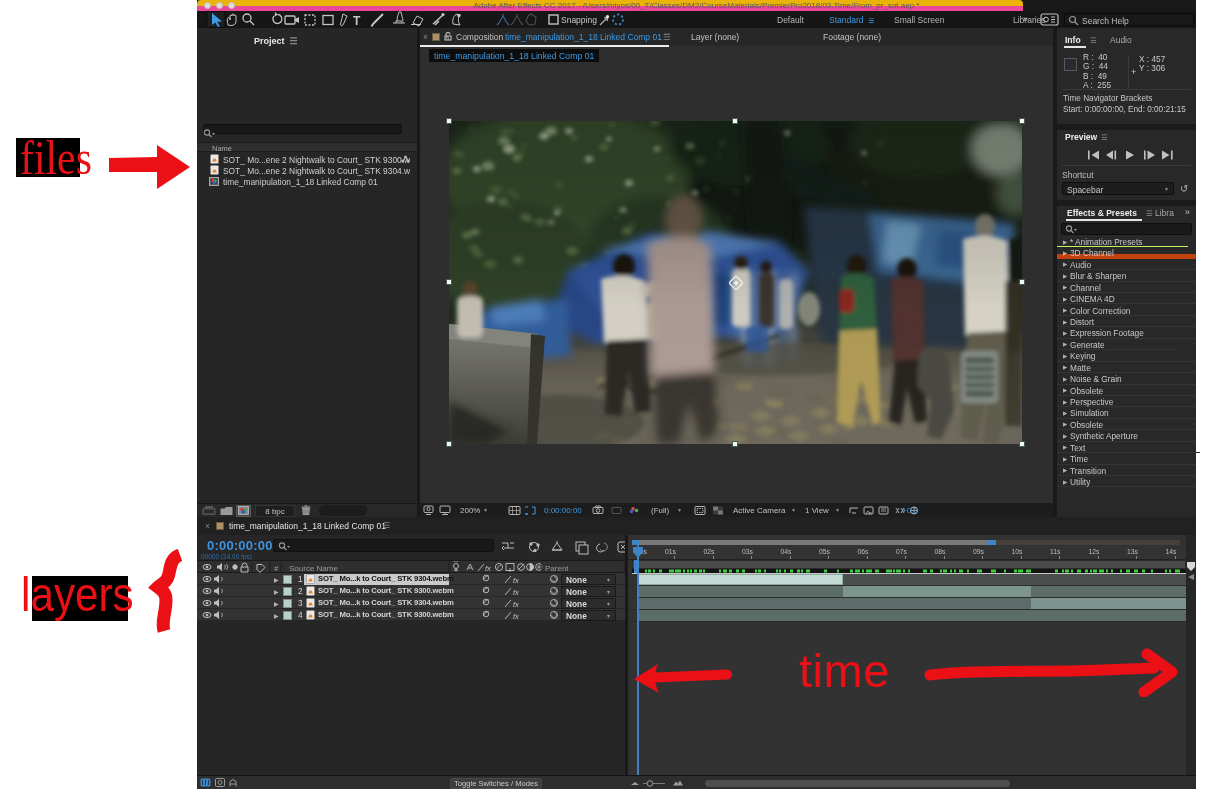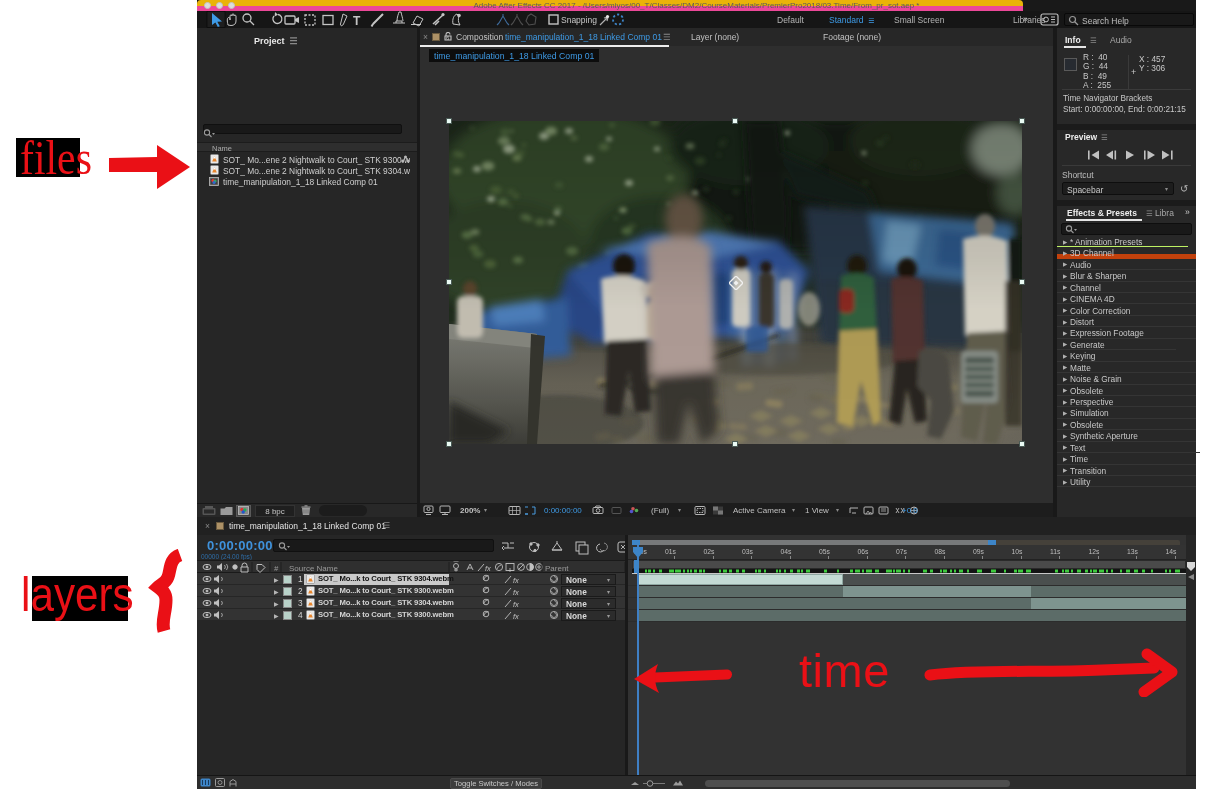--- a/index.html
+++ b/index.html
@@ -436,21 +436,21 @@
           <path d="M7,4.5 L9.5,7 L7,9.5 L4.5,7 Z" fill="#f0f0f0"></path>
         </svg>
     <div class="abs" id="compfoot" style="left:0;top:475px;width:633px;height:14px;background:#1d1d1d;font-size:8px;color:#c0c0c0;">
       <svg width="30" height="11" style="position:absolute;left:3px;top:1.5px;" fill="none" stroke="#b5b5b5" stroke-width="1">
         <rect x="1" y="1" width="9" height="6.5" rx="1"></rect>
             <path d="M3,9.5 h5"></path>
             <circle cx="5.5" cy="4" r="1.6"></circle>
         <rect x="17" y="1" width="10" height="6.5" rx="1"></rect>
             <path d="M19,9.5 h6 M22,7.5 v2"></path>
       </svg>
-      <span style="position:absolute;left:40px;top:3px;font-weight:bold;">200%</span>
+      <span style="position:absolute;left:40px;top:3px;">200%</span>
           <span style="position:absolute;left:64px;top:3px;color:#8a8a8a;font-size:6px;">▾</span>
       <svg width="32" height="11" style="position:absolute;left:88px;top:1.5px;" fill="none" stroke="#b5b5b5" stroke-width="1">
         <rect x="1" y="1.5" width="11" height="8" rx="1"></rect>
             <path d="M4.5,1.5 v8 M8.5,1.5 v8 M1,5.5 h11" stroke-width="0.7"></path>
         <path d="M17,2 h3 m4,0 h3 v7 h-3 m-4,0 h-3 z" stroke="#4a9ce0"></path>
       </svg>
       <span style="position:absolute;left:124px;top:3px;color:#3e9ae5;">0:00:00:00</span>
       <svg width="52" height="11" style="position:absolute;left:172px;top:1.5px;" fill="none" stroke="#b5b5b5" stroke-width="1">
         <rect x="1" y="2.5" width="10" height="6" rx="1"></rect>
             <circle cx="6" cy="5.5" r="1.8"></circle>

